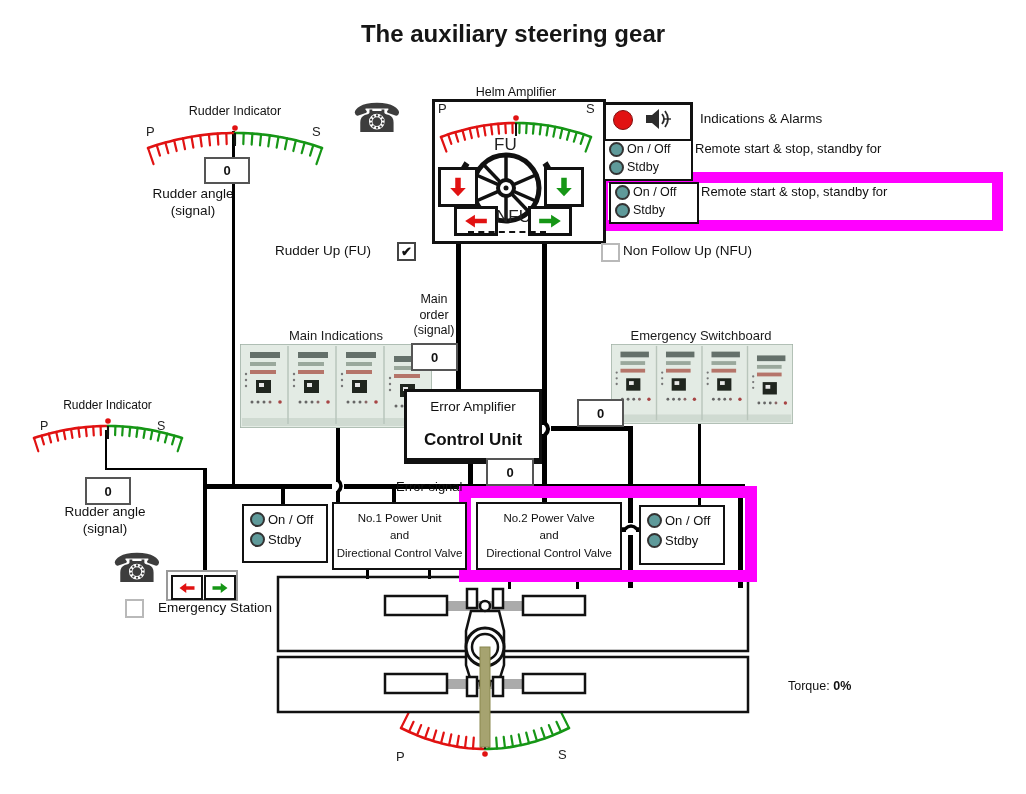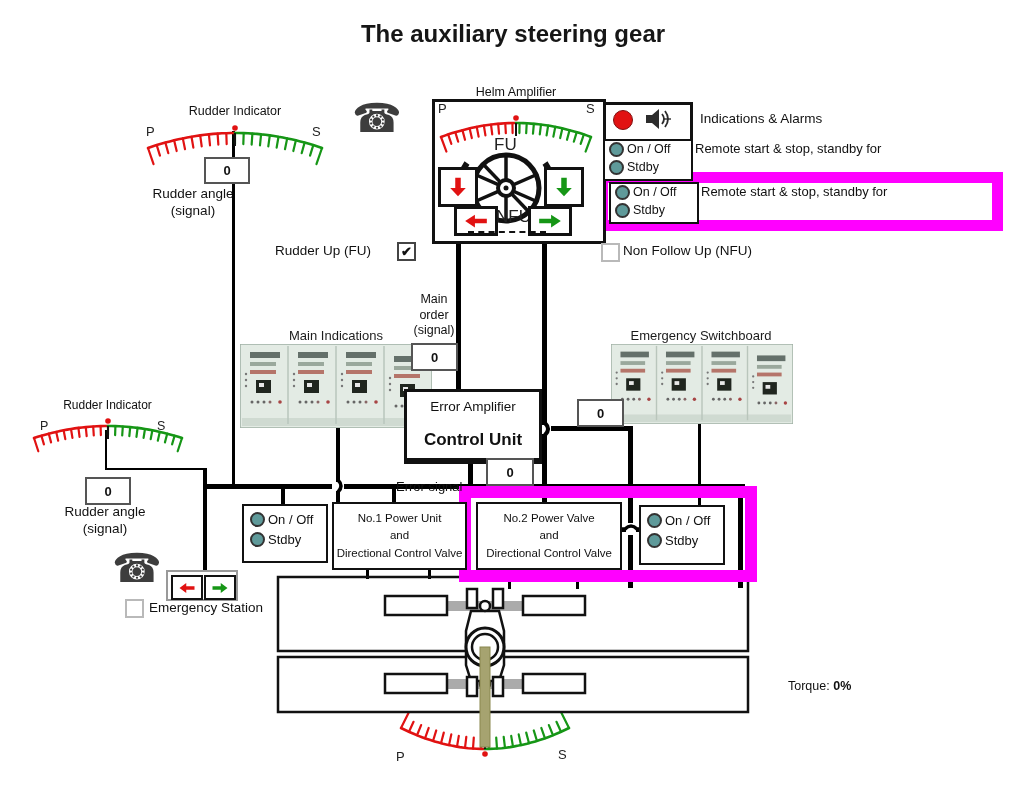--- a/index.html
+++ b/index.html
@@ -321,21 +321,21 @@
     <svg width="18" height="14" viewBox="0 0 24 24" preserveAspectRatio="none">
       <path d="M22 9H11V3.5L2 12l9 8.5V15h11z" style="fill:var(--red)"></path>
       </svg>
   </div>
   <div class="arrbtn" style="left:204px;top:575px;width:28px;height:21px;border-width:2.5px;">
     <svg width="18" height="14" viewBox="0 0 24 24" preserveAspectRatio="none">
       <path d="M2 9h11V3.5L22 12l-9 8.5V15H2z" style="fill:var(--green)"></path>
       </svg>
   </div>
   <div class="chk light" style="left:125px;top:599px;"></div>
-  <div class="rowtxt" style="left:149px;top:600px;font-size:13.5px;">Emergency Station</div>
+  <div class="rowtxt" style="left:158px;top:600px;font-size:13.5px;">Emergency Station</div>
 
   <svg class="scale" style="left:393px;top:712px;" width="184" height="65">
       <polyline points="8.0,16.0 12.2,18.0 16.4,20.0 20.6,21.8 24.8,23.6 29.0,25.2 33.2,26.7 37.4,28.1 41.6,29.4 45.8,30.6 50.0,31.8 54.2,32.7 58.4,33.6 62.6,34.4 66.8,35.1 71.0,35.7 75.2,36.2 79.4,36.5 83.6,36.8 87.8,36.9 92.0,37.0" fill="none" stroke="#e11212" stroke-width="2.6" stroke-linecap="round"></polyline>
       <polyline points="92.0,37.0 96.2,36.9 100.4,36.8 104.6,36.5 108.8,36.2 113.0,35.7 117.2,35.1 121.4,34.4 125.6,33.6 129.8,32.7 134.0,31.8 138.2,30.6 142.4,29.4 146.6,28.1 150.8,26.7 155.0,25.2 159.2,23.6 163.4,21.8 167.6,20.0 171.8,18.0 176.0,16.0" fill="none" stroke="#169616" stroke-width="2.6" stroke-linecap="round"></polyline>
       <line x1="8" y1="16" x2="15.624991803274284" y2="0.7500163934514337" stroke="#e11212" stroke-width="2.2" stroke-linecap="round"></line>
       <line x1="15.999999999999998" y1="19.809523809523807" x2="20.533846568409913" y2="9.787336658301893" stroke="#e11212" stroke-width="2.2" stroke-linecap="round"></line>
       <line x1="23.999999999999996" y1="23.238095238095237" x2="28.127120335065012" y2="13.041680292640494" stroke="#e11212" stroke-width="2.2" stroke-linecap="round"></line>
       <line x1="32" y1="26.28571428571429" x2="35.69970036697972" y2="15.926553258171076" stroke="#e11212" stroke-width="2.2" stroke-linecap="round"></line>
       <line x1="40" y1="28.952380952380953" x2="43.25252100878244" y2="18.44423615477615" stroke="#e11212" stroke-width="2.2" stroke-linecap="round"></line>
       <line x1="47.99999999999999" y1="31.238095238095234" x2="50.78695331021451" y2="20.597000780912538" stroke="#e11212" stroke-width="2.2" stroke-linecap="round"></line>

